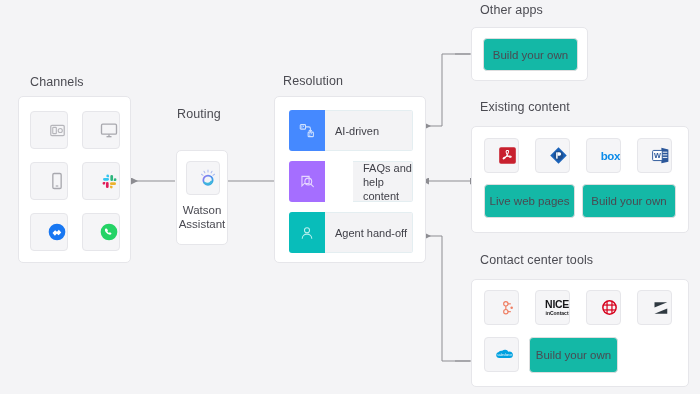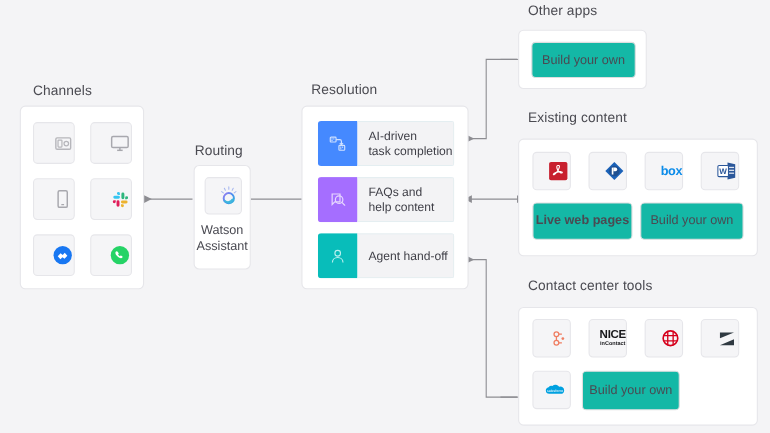--- a/index.html
+++ b/index.html
@@ -168,21 +168,21 @@
     </div>
     <div class="tile" style="left:63px;top:116px;width:38px;height:38px;">
       <svg width="20" height="20" viewBox="0 0 24 24">
         <circle cx="12" cy="12" r="10" fill="#25d366"></circle>
         <path d="M9.4 8.2c-.3-.6-.6-.5-.9-.5-.9 0-1.4.8-1.4 1.8 0 1.3 1 2.8 2.4 4s2.6 1.6 3.6 1.7c1 .1 1.8-.5 1.8-1.3 0-.3 0-.5-.4-.8l-1.3-.7c-.3-.1-.5 0-.7.2l-.4.5c-.7-.3-1.7-1.2-2.1-2l.5-.4c.2-.2.2-.4.1-.7l-.6-1.3z" fill="#ffffff"></path>
         <path d="M6.2 17.8l.8-2.4.9.8-1.7 1.6z" fill="#25d366"></path>
       </svg>
     </div>
   </div>
 
-  <div class="sec-label" style="left:177px;top:130px;">Routing</div>
+  <div class="sec-label" style="left:177px;top:107px;">Routing</div>
 
   <div class="group" style="left:176px;top:150px;width:52px;height:95px;">
     <div class="tile" style="left:9px;top:10px;width:34px;height:34px;">
       <svg width="22" height="22" viewBox="0 0 24 24">
         <g stroke="#a9b9f0" stroke-width="1.1" stroke-linecap="round">
           <line x1="12" y1="3.2" x2="12" y2="5.4"></line>
           <line x1="7.6" y1="4.6" x2="8.6" y2="6.4"></line>
           <line x1="16.4" y1="4.6" x2="15.4" y2="6.4"></line>
           <line x1="4.9" y1="7.9" x2="6.6" y2="9.1"></line>
           <line x1="19.1" y1="7.9" x2="17.4" y2="9.1"></line>
@@ -223,26 +223,25 @@
             <rect x="4.4" y="7" width="1.4" height="1.4"></rect>
             <rect x="15" y="15" width="1.4" height="1.4"></rect>
             <rect x="17.2" y="15" width="1.4" height="1.4"></rect>
             <rect x="15" y="17" width="1.4" height="1.4"></rect>
           </g>
         </svg>
       </div>
       <div class="res-body">
         <div>
           <span>AI-driven</span><br>
-          <span>task completion</span>
         </div>
       </div>
     </div>
 
-    <div class="res-row" style="left:14px;top:64px;width:124px;height:41px;">
+    <div class="res-row" style="left:14px;top:64px;width:124px;height:41px;gap:28px;">
       <div class="res-accent" style="background:#a56eff;">
         <svg width="19" height="19" viewBox="0 0 24 24">
           <g fill="none" stroke="#e6d6ff" stroke-width="1.4">
             <path d="M5 5.5h9v9H8l-3 3z"></path>
             <circle cx="13" cy="12" r="4.3"></circle>
             <line x1="16.2" y1="15.2" x2="19.4" y2="18.4" stroke-linecap="round"></line>
           </g>
         </svg>
       </div>
       <div class="res-body">
@@ -300,21 +299,21 @@
       <svg width="21" height="21" viewBox="0 0 24 24">
         <path d="M13 3.2 21 5v14l-8 1.8z" fill="#2b579a"></path>
         <rect x="3" y="6.2" width="11" height="11.6" rx="1.2" fill="#ffffff" stroke="#2b579a" stroke-width="1.1"></rect>
         <text x="8.4" y="15" font-family="Liberation Sans, sans-serif" font-size="8.4" font-weight="bold" fill="#2b579a" text-anchor="middle">W</text>
         <rect x="14.6" y="7.6" width="5.2" height="1.3" fill="#ffffff" opacity=".85"></rect>
         <rect x="14.6" y="10.6" width="5.2" height="1.3" fill="#ffffff" opacity=".85"></rect>
         <rect x="14.6" y="13.6" width="5.2" height="1.3" fill="#ffffff" opacity=".85"></rect>
       </svg>
     </div>
 
-    <div class="pill" style="left:12px;top:57px;width:91px;height:34px;font-weight:bold;">Live web pages</div>
+    <div class="pill" style="left:12px;top:57px;width:91px;height:34px;">Live web pages</div>
     <div class="pill" style="left:110px;top:57px;width:94px;height:34px;">Build your own</div>
   </div>
 
   <div class="sec-label" style="left:480px;top:253px;">Contact center tools</div>
 
   <div class="group" style="left:471px;top:279px;width:218px;height:108px;">
 
     <div class="tile" style="left:12px;top:10px;width:35px;height:35px;">
       <svg width="20" height="20" viewBox="0 0 24 24">
         <g fill="none" stroke="#ef7e62" stroke-width="1.4">

